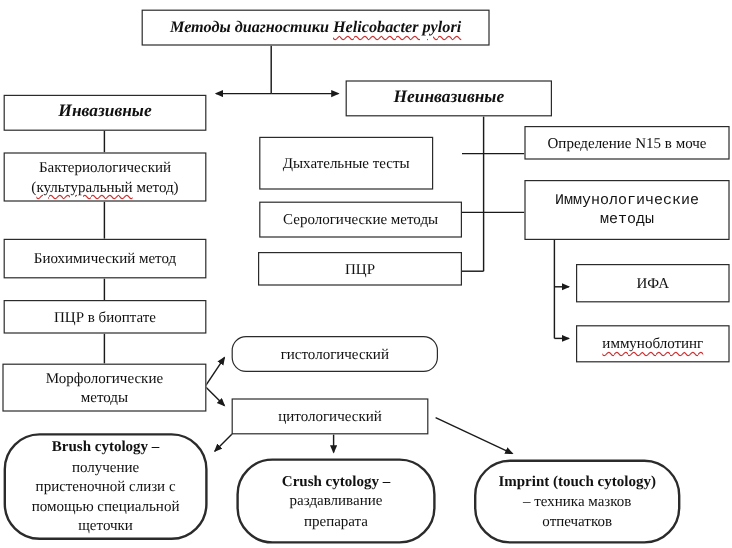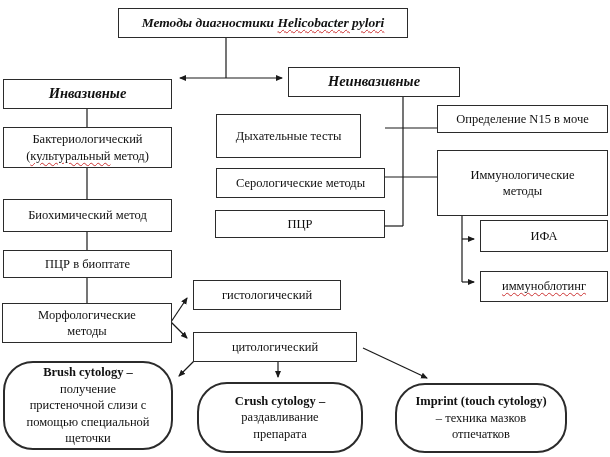--- a/index.html
+++ b/index.html
@@ -77,30 +77,30 @@
 методы</div>
 
   <div class="box" style="left:216px;top:114px;width:145px;height:44px;">Дыхательные тесты</div>
 
   <div class="box" style="left:216px;top:168px;width:169px;height:30px;">Серологические методы</div>
 
   <div class="box" style="left:215px;top:210px;width:170px;height:28px;">ПЦР</div>
 
   <div class="box" style="left:437px;top:105px;width:171px;height:28px;">Определение N15 в моче</div>
 
-  <div class="box lines" style="left:437px;top:150px;width:171px;height:66px;">Иммунологические
+  <div class="box lines" style="left:437px;top:150px;width:171px;height:50px;font-family:Liberation Mono, monospace;">Иммунологические
 методы</div>
 
   <div class="box" style="left:480px;top:220px;width:128px;height:32px;">ИФА</div>
 
   <div class="box" style="left:480px;top:271px;width:128px;height:31px;">
     <span class="wavy">иммуноблотинг</span>
   </div>
 
-  <div class="box" style="left:193px;top:280px;width:148px;height:30px;">гистологический</div>
+  <div class="box" style="left:193px;top:280px;width:172px;height:30px;border-radius:12px;">гистологический</div>
 
   <div class="box" style="left:193px;top:332px;width:164px;height:30px;">цитологический</div>
 
   <div class="box thick" style="left:3px;top:361px;width:170px;height:89px;">
     <span><span class="btitle">Brush cytology –</span><br>
     <span class="lines">получение
 пристеночной слизи с
 помощью специальной
 щеточки</span></span>
   </div>

